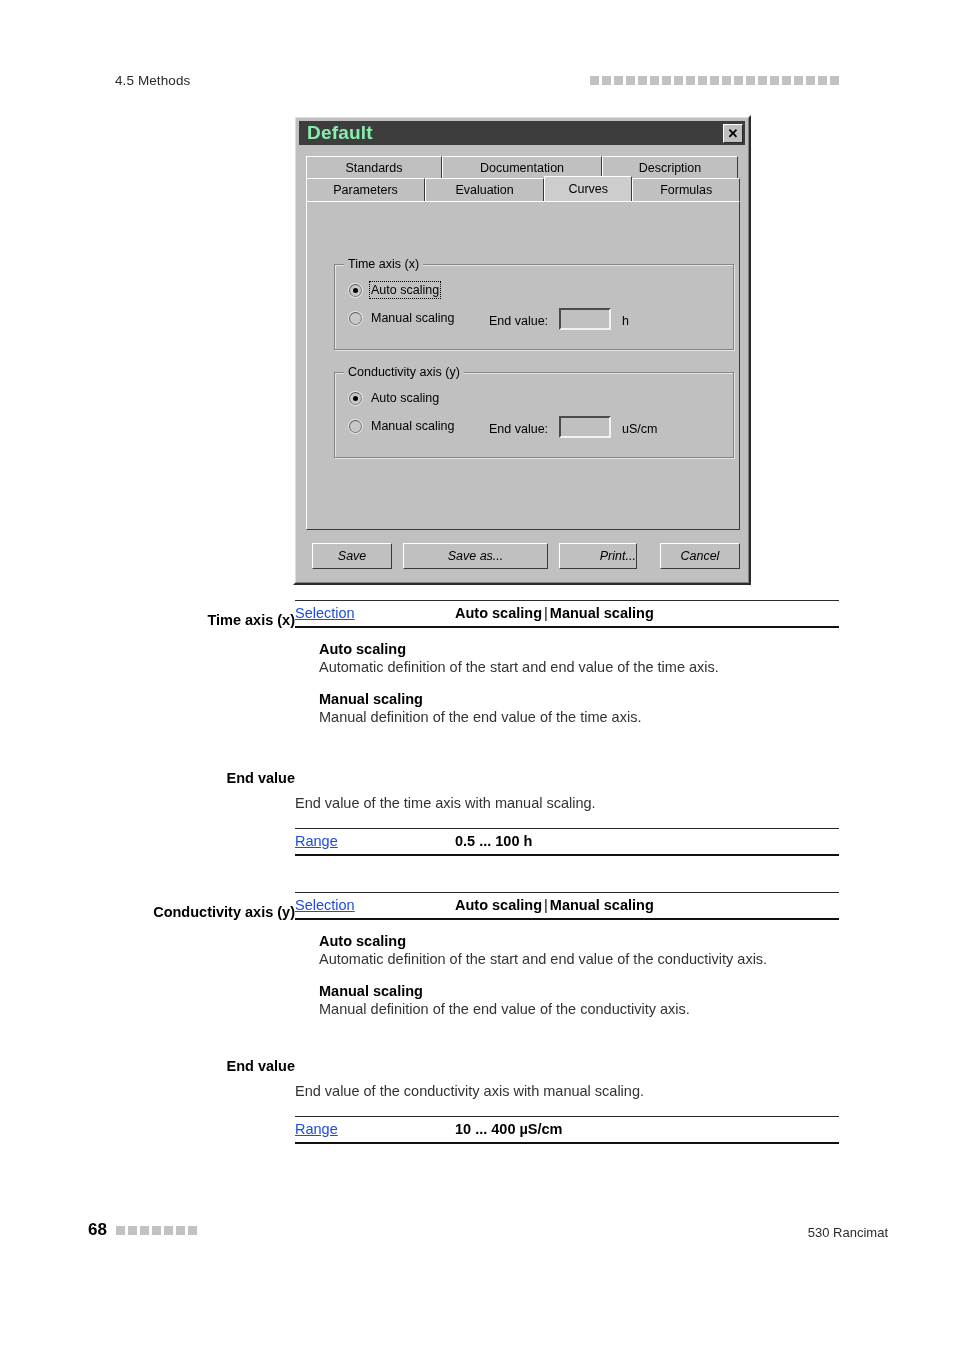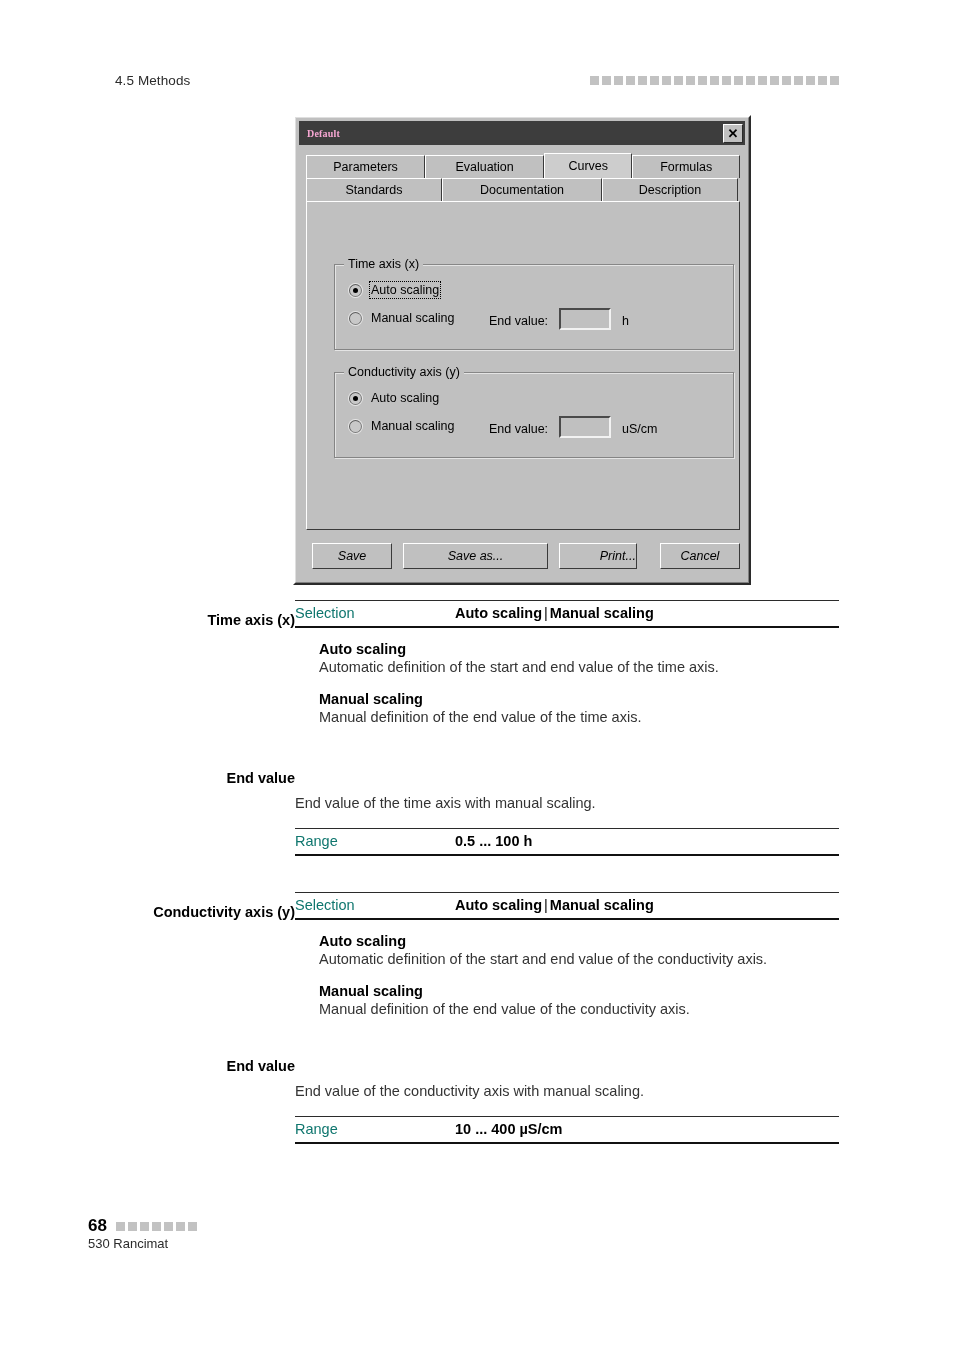--- a/index.html
+++ b/index.html
@@ -57,25 +57,24 @@
     position: absolute;
     left: 3px; right: 3px; top: 3px;
     height: 24px;
     background: #3d3d3d;
     display: flex;
     align-items: center;
     padding: 0 2px 0 8px;
     justify-content: space-between;
   }
   .titlebar-text {
-    color: #f9a8d4;
-    font-size: 10px;
+    color: #86efac;
+    font-size: 19px;
     font-weight: bold;
     letter-spacing: 0.2px;
-    font-family: Liberation Serif, serif;
   }
   .close-btn {
     width: 20px; height: 19px;
     background: #c0c0c0;
     border-top: 1.5px solid #ffffff;
     border-left: 1.5px solid #ffffff;
     border-right: 1.5px solid #2b2b2b;
     border-bottom: 1.5px solid #2b2b2b;
     display: flex; align-items: center; justify-content: center;
     font-size: 13px; font-weight: bold; line-height: 1;
@@ -266,21 +265,22 @@
   .rule-row {
     display: flex;
     align-items: baseline;
     border-top: 1px solid #2b2b2b;
     border-bottom: 2px solid #111111;
     padding: 4px 0 5px 0;
   }
   .rule-row .rr-label {
     width: 160px;
     font-size: 14.5px;
-    color: #0f766e;
+    color: #1d4ed8;
+    text-decoration: underline;
   }
   .rule-row .rr-value {
     font-size: 14.5px;
     font-weight: bold;
     color: #000000;
   }
   .rule-row .sep { font-weight: normal; padding: 0 2px; }
   .subhead {
     font-size: 14.5px;
     font-weight: bold;
@@ -298,25 +298,24 @@
     color: #333333;
     line-height: 1.35;
     margin: 0;
   }
 
   
   .page-footer {
     position: absolute;
     bottom: 110px; left: 0; right: 0;
     height: 24px;
-    padding: 0 115px 0 88px;
-    display: flex;
-    align-items: flex-start;
+    padding: 0 66px 0 88px;
+    display: flex;
+    align-items: flex-end;
     justify-content: space-between;
-    flex-direction: column;
   }
   .footer-left { display: flex; align-items: center; gap: 9px; }
   .page-number {
     font-size: 17px;
     font-weight: bold;
     color: #000000;
   }
   .footer-right {
     font-size: 13px;
     color: #2b2b2b;
@@ -354,43 +353,43 @@
 
 <div class="dialog">
   <div class="dialog-inner">
 
     <div class="titlebar">
       <div class="titlebar-text">Default</div>
       <div class="close-btn">✕</div>
     </div>
 
     <div class="tabstrip">
+      <div class="tabrow row-top" id="tabs-row1">
+          <div class="tab" style="width: 136px;">
+            <span>Standards</span>
+          </div>
+          <div class="tab" style="width: 160px;">
+            <span>Documentation</span>
+          </div>
+          <div class="tab" style="width: 136px;">
+            <span>Description</span>
+          </div>
+        </div>
       <div class="tabrow row-bottom" id="tabs-row2">
           <div class="tab" style="width: 124px;">
             <span>Parameters</span>
           </div>
           <div class="tab" style="width: 124px;">
             <span>Evaluation</span>
           </div>
           <div class="tab active" style="width: 92px;">
             <span>Curves</span>
           </div>
           <div class="tab" style="width: 112px;">
             <span>Formulas</span>
-          </div>
-        </div>
-      <div class="tabrow row-top" id="tabs-row1">
-          <div class="tab" style="width: 136px;">
-            <span>Standards</span>
-          </div>
-          <div class="tab" style="width: 160px;">
-            <span>Documentation</span>
-          </div>
-          <div class="tab" style="width: 136px;">
-            <span>Description</span>
           </div>
         </div>
     </div>
 
     <div class="panel">
 
       <div class="groupbox" id="group-time">
         <div class="groupbox-legend">Time axis (x)</div>
 
         <div class="radio-row" style="left:14px; top:18px;">

